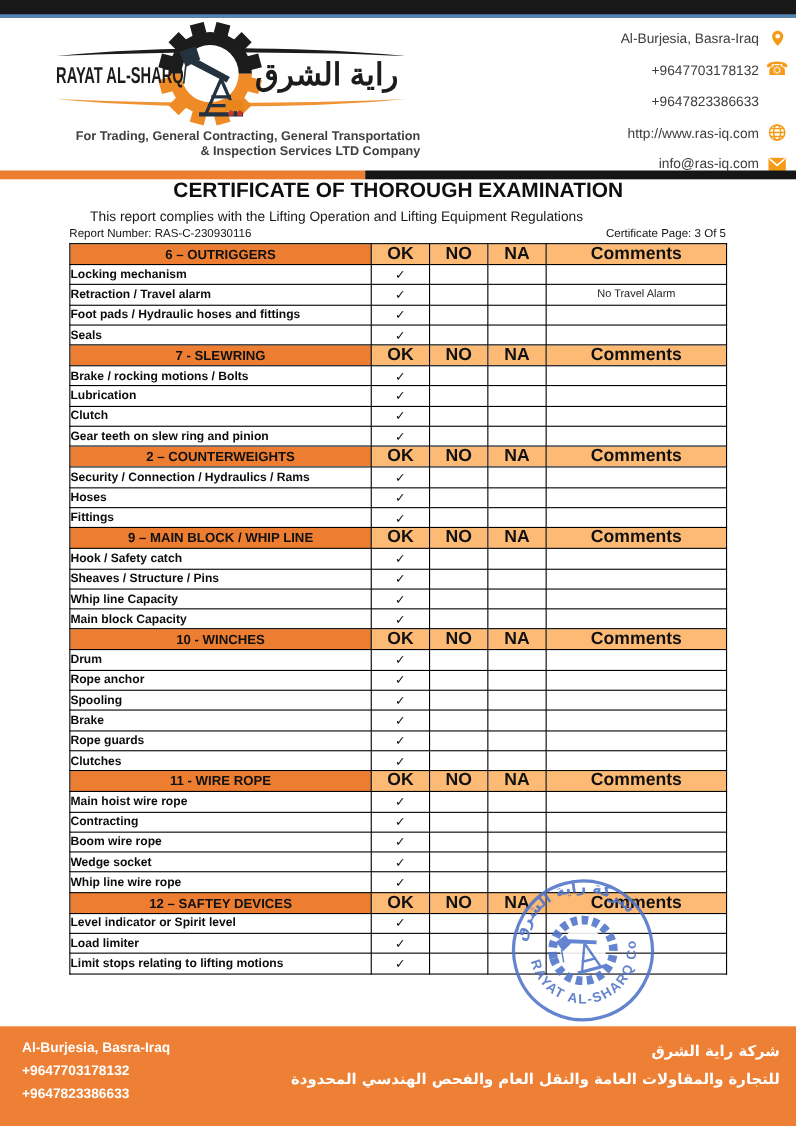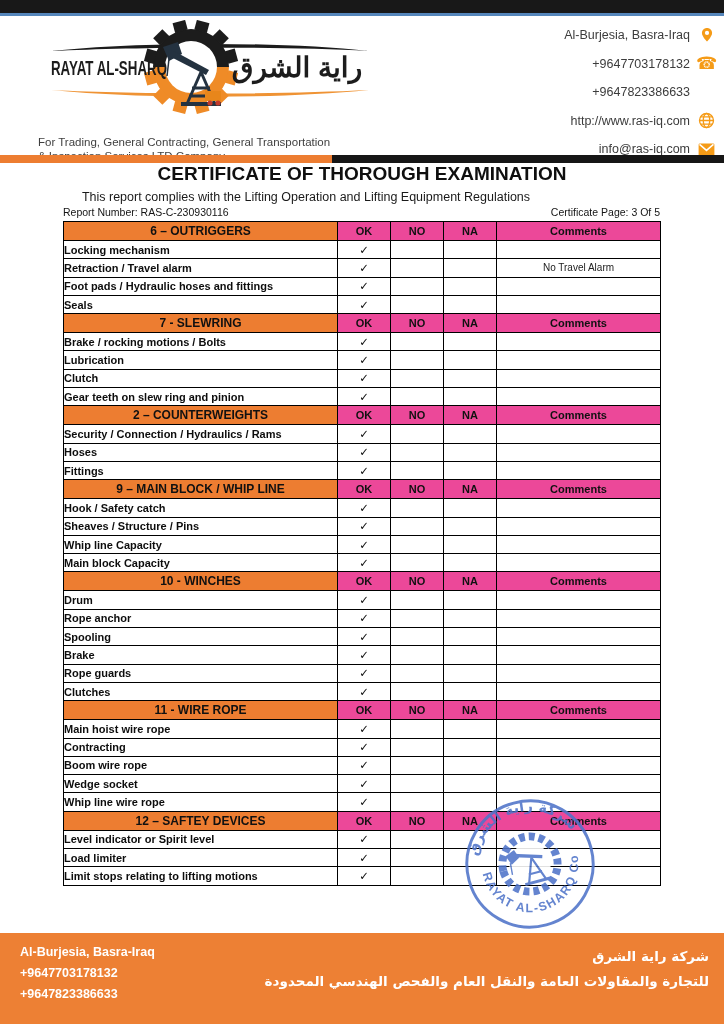--- a/index.html
+++ b/index.html
@@ -6,21 +6,21 @@
   .page{position:relative;width:724px;height:1024px;margin:0 auto;background:#ffffff;
         font-family:"Liberation Sans",sans-serif;overflow:hidden;}
 
   
   .top-bar{position:absolute;top:0;left:0;width:724px;height:16px;background:#181818;
            border-bottom:3px solid #5586bb;box-sizing:border-box;}
 
   
   .logo-block{position:absolute;left:38px;top:20px;width:344px;}
   .logo-svg{display:block;width:330px;height:96px;margin:0 auto;}
-  .tagline{margin-top:19px;text-align:left;font-weight:normal;font-size:11.5px;
+  .tagline{margin-top:1px;text-align:right;font-weight:bold;font-size:11.5px;
            color:#3f3f3f;line-height:14px;}
 
   
   .contacts{position:absolute;top:21px;right:8px;width:210px;}
   .contact-row{display:flex;justify-content:flex-end;align-items:center;height:28.5px;
                font-size:12.5px;color:#3c3c3c;}
   .contact-text{text-align:right;}
   .contact-icon{width:19px;margin-left:7px;display:flex;justify-content:center;align-items:center;}
   .phone-glyph{color:#F59B17;font-size:17px;line-height:17px;font-family:"DejaVu Sans",sans-serif;}
 
@@ -36,21 +36,21 @@
             font-size:12.5px;color:#1a1a1a;}
   .meta{position:absolute;top:206px;left:63px;width:597px;display:flex;
         justify-content:space-between;font-size:10.5px;color:#141414;gap:28px;}
 
   
   .cert-table{position:absolute;top:221px;left:63px;width:597px;border-collapse:collapse;
               table-layout:fixed;}
   .cert-table td{border:1px solid #000;padding:0;overflow:hidden;white-space:nowrap;}
   .sec-title{background:#ED7D31;font-weight:bold;font-size:12px;padding-left:8px;
              height:18px;color:#111;text-align:center;}
-  .sec-col{background:#ec4899;font-weight:bold;font-size:11px;text-align:center;color:#111;}
+  .sec-col{background:#fdba74;font-weight:bold;font-size:16px;text-align:center;color:#111;}
   .cell-label{font-weight:bold;font-size:11px;padding-left:8px;height:17.3px;color:#0d0d0d;margin-top:32px;}
   .cell-check{text-align:center;font-size:11.5px;color:#111;}
   .cell-comment{text-align:center;font-size:10px;color:#222;}
 
   
   .stamp{position:absolute;left:461px;top:795px;width:138px;height:138px;opacity:.88;}
 
   
   .footer{position:absolute;left:0;top:933px;width:724px;height:91px;background:#ED8034;color:#fff;}
   .footer-left{position:absolute;left:20px;top:9px;font-size:12.5px;line-height:21px;font-weight:600;}

